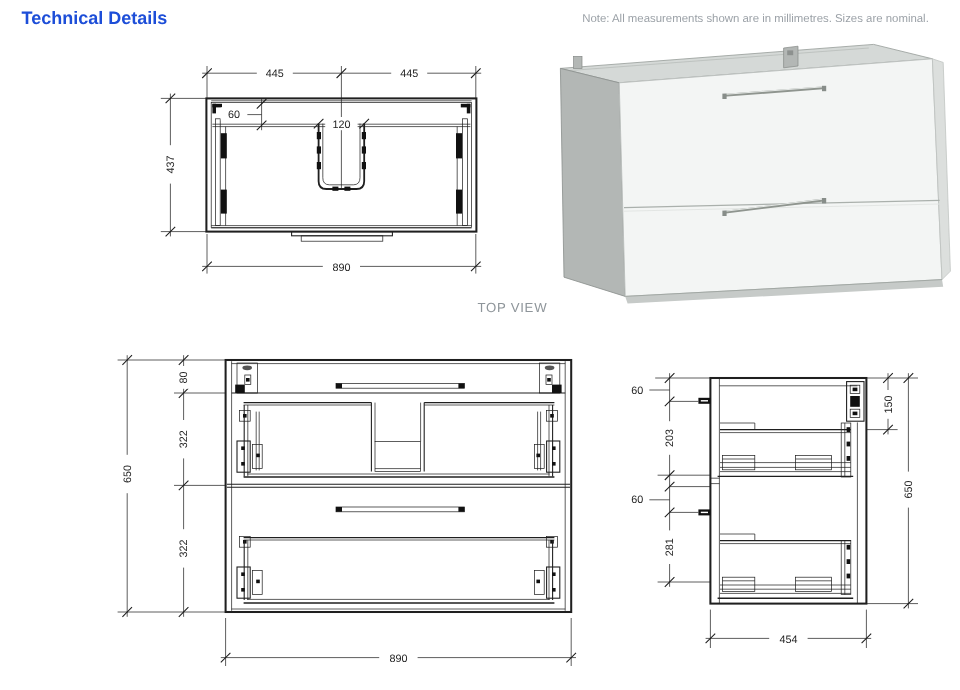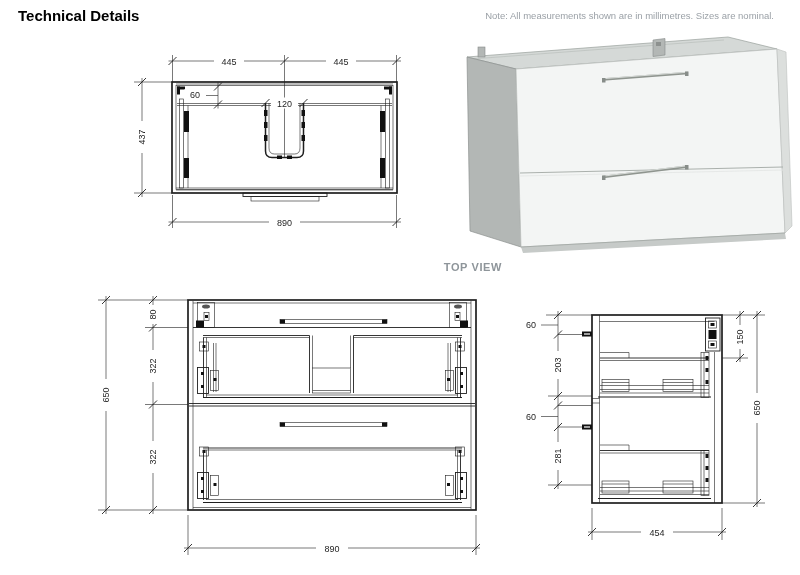--- a/index.html
+++ b/index.html
@@ -1,21 +1,21 @@
 <!DOCTYPE html>
 <html><head>
 <meta charset="utf-8">
 <style>
   html,body{margin:0;padding:0;background:#ffffff;}
   .page{position:relative;width:800px;height:575px;background:#ffffff;overflow:hidden;
         font-family:"Liberation Sans",sans-serif;}
-  .hdr-title{position:absolute;left:18px;top:7px;font-size:15px;font-weight:bold;color:#000000;margin:0;}
+  .hdr-title{position:absolute;left:18px;top:7px;font-size:15px;font-weight:bold;color:#1d4ed8;margin:0;}
   .hdr-note{position:absolute;right:26px;top:10px;font-size:9.5px;color:#9ba1a7;}
-  .topview-label{position:absolute;left:352px;top:261px;width:150px;text-align:right;
-        font-size:11px;letter-spacing:0.6px;color:#8e959a;font-weight:bold;}
+  .topview-label{position:absolute;left:352px;top:251px;width:150px;text-align:center;
+        font-size:11px;letter-spacing:0.6px;color:#8e959a;}
   svg text.dim{font-family:"Liberation Sans",sans-serif;font-size:9px;fill:#1f1f1f;}
   svg .ln{stroke:#1f1f1f;fill:none;}
   svg .thin{stroke-width:0.6;}
   svg .med{stroke-width:0.9;}
   svg .thick{stroke-width:1.7;}
   svg .blk{fill:#111;stroke:none;}
   svg .wbg{fill:#ffffff;stroke:none;}
 </style>
 </head>
 <body>

